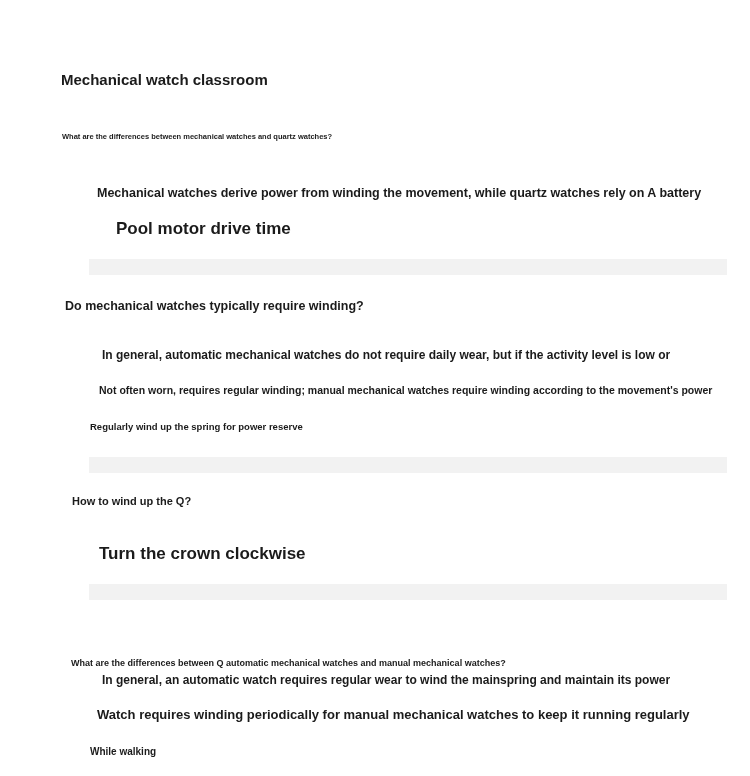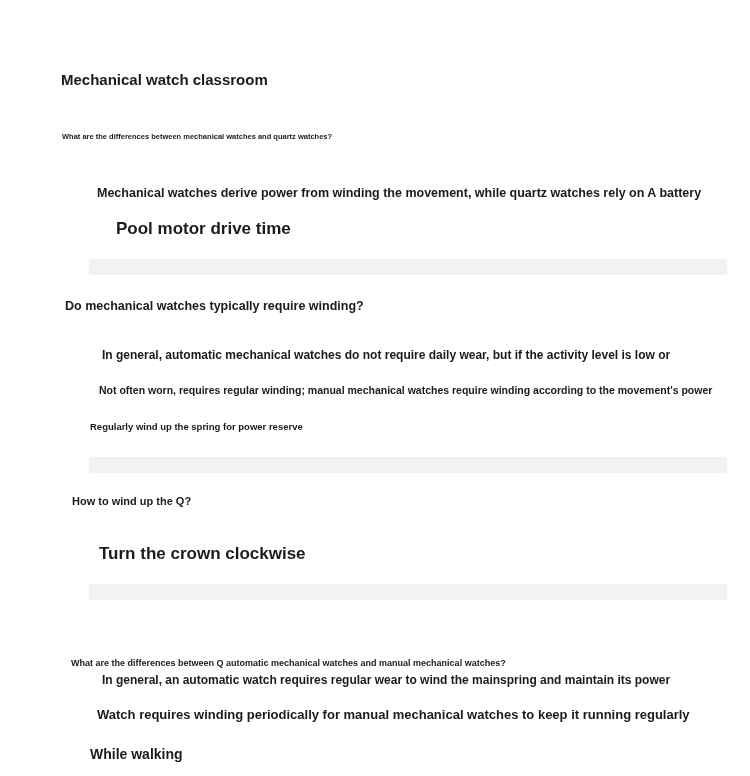--- a/index.html
+++ b/index.html
@@ -40,21 +40,21 @@
   .a2-3         { left: 66px;  top: 397px; font-size: 9.5px; }
   .div2         { top: 441px; }
   
   .q3           { left: 37px;  top: 471px; font-size: 11px; margin-left: 11px; }
   .a3-1         { left: 64px;  top: 520px; font-size: 17px; margin-left: 11px; }
   .div3         { top: 568px; }
   
   .q4           { left: 47px;  top: 602px; font-size: 9px; margin-top: 32px; }
   .a4-1         { left: 78px;  top: 649px; font-size: 12px; }
   .a4-2         { left: 73px;  top: 683px; font-size: 13px; }
-  .a4-3         { left: 66px;  top: 722px; font-size: 14px; text-align: right; }
+  .a4-3         { left: 66px;  top: 722px; font-size: 10px; text-align: right; }
 </style>
 </head>
 <body>
 
 <div class="page">
 
   <div class="txt page-title">Mechanical watch classroom</div>
 
   <div class="txt q1">What are the differences between mechanical watches and quartz watches?</div>
   <div class="txt a1-1">Mechanical watches derive power from winding the movement, while quartz watches rely on A battery</div>

